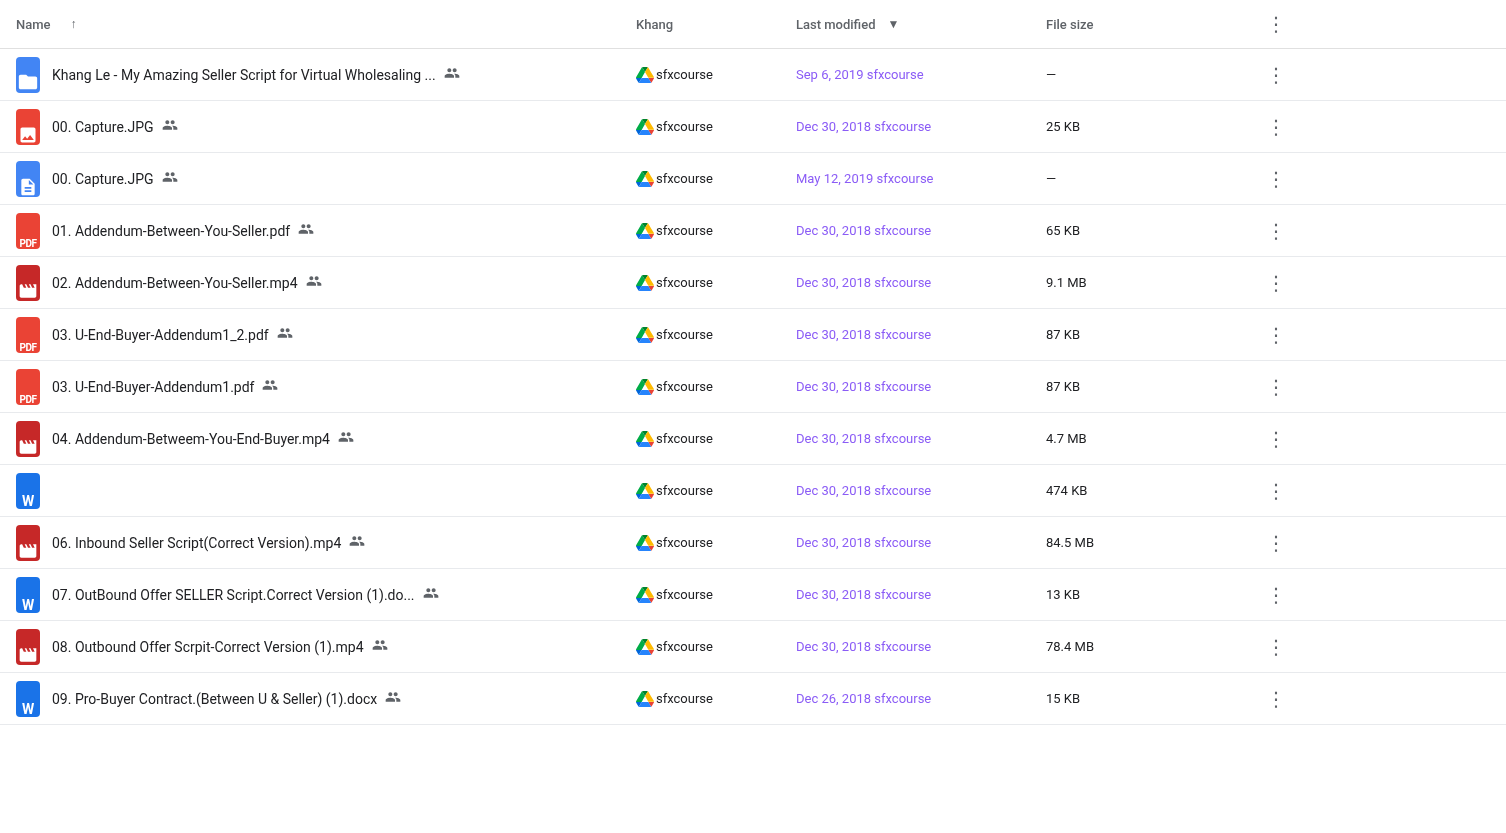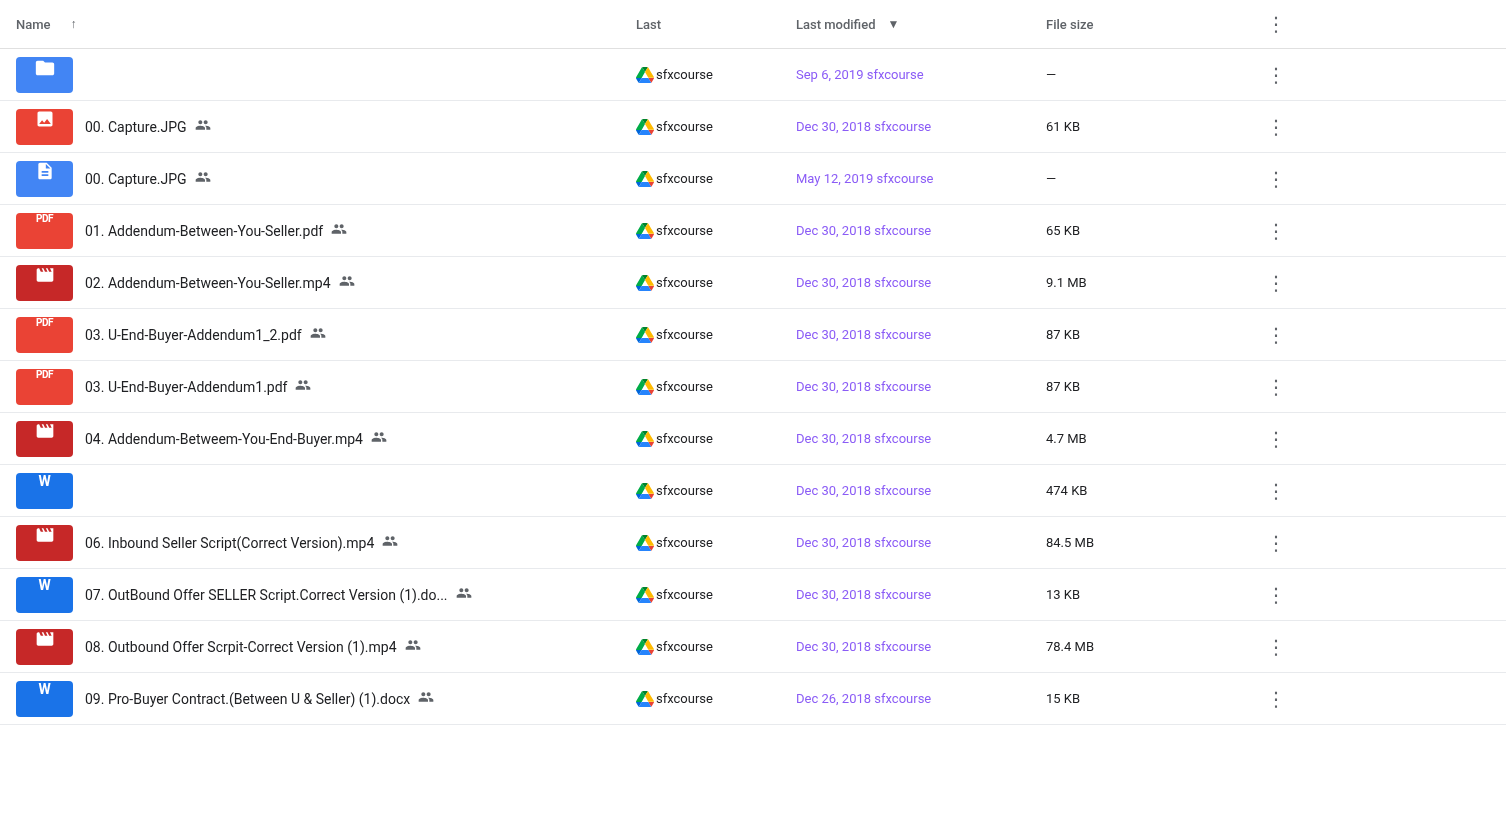--- a/index.html
+++ b/index.html
@@ -49,25 +49,25 @@
       padding: 6px 16px;
       border-bottom: 1px solid #e8eaed;
       min-height: 52px;
     }
     .name-cell {
       display: flex;
       align-items: center;
       gap: 12px;
     }
     .file-icon {
-      width: 57px;
+      width: 24px;
       height: 36px;
       border-radius: 4px;
       display: flex;
-      align-items: flex-start;
+      align-items: flex-end;
       justify-content: center;
       font-size: 11px;
       font-weight: 700;
       color: white;
       flex-shrink: 0;
     }
     .file-name {
       font-size: 14px;
       color: #202124;
       display: flex;
@@ -134,21 +134,21 @@
 <body>
 
 <div class="table-container">
 
   <div class="table-header">
     <div class="header-name">
       <span>Name</span>
       <span class="sort-arrow">↑</span>
     </div>
     <div>
-      <span>Last</span>
+      <span>Khang</span>
     </div>
     <div class="header-lastmod">
       <span>Last modified</span>
       <span class="sort-down-arrow">▼</span>
     </div>
     <div>
       <span>File size</span>
     </div>
     <div class="header-more">
       <button class="header-more-btn">⋮</button>
@@ -156,20 +156,28 @@
   </div>
 
   <div id="rows-container">
       <div class="table-row">
       <div class="name-cell">
         <div class="file-icon" style="background:#4285f4;">
           <svg xmlns="http://www.w3.org/2000/svg" viewBox="0 0 24 24" width="22" height="22" fill="white">
               <path d="M10 4H4c-1.11 0-2 .89-2 2v12c0 1.1.89 2 2 2h16c1.1 0 2-.9 2-2V8c0-1.11-.89-2-2-2h-8l-2-2z"></path>
             </svg>
         </div>
+        <span class="file-name">
+          Khang Le - My Amazing Seller Script for Virtual Wholesaling ...
+          <span class="shared-icon">
+            <svg xmlns="http://www.w3.org/2000/svg" viewBox="0 0 24 24" width="16" height="16" fill="#5f6368">
+                <path d="M16 11c1.66 0 2.99-1.34 2.99-3S17.66 5 16 5c-1.66 0-3 1.34-3 3s1.34 3 3 3zm-8 0c1.66 0 2.99-1.34 2.99-3S9.66 5 8 5C6.34 5 5 6.34 5 8s1.34 3 3 3zm0 2c-2.33 0-7 1.17-7 3.5V19h14v-2.5c0-2.33-4.67-3.5-7-3.5zm8 0c-.29 0-.62.02-.97.05 1.16.84 1.97 1.97 1.97 3.45V19h6v-2.5c0-2.33-4.67-3.5-7-3.5z"></path>
+              </svg>
+          </span>
+        </span>
       </div>
       <div class="owner-cell">
         <svg class="drive-svg" viewBox="0 0 87.3 78" xmlns="http://www.w3.org/2000/svg">
       <path d="m6.6 66.85 3.85 6.65c.8 1.4 1.95 2.5 3.3 3.3l13.75-23.8h-27.5c0 1.55.4 3.1 1.2 4.5z" fill="#0066da"></path>
       <path d="m43.65 25-13.75-23.8c-1.35.8-2.5 1.9-3.3 3.3l-25.4 44a9.06 9.06 0 0 0 -1.2 4.5h27.5z" fill="#00ac47"></path>
       <path d="m73.55 76.8c1.35-.8 2.5-1.9 3.3-3.3l1.6-2.75 7.65-13.25c.8-1.4 1.2-2.95 1.2-4.5h-27.502l5.852 11.5z" fill="#ea4335"></path>
       <path d="m43.65 25 13.75-23.8c-1.35-.8-2.9-1.2-4.5-1.2h-18.5c-1.6 0-3.15.45-4.5 1.2z" fill="#00832d"></path>
       <path d="m59.8 53h-32.3l-13.75 23.8c1.35.8 2.9 1.2 4.5 1.2h50.8c1.6 0 3.15-.45 4.5-1.2z" fill="#2684fc"></path>
       <path d="m73.4 26.5-12.7-22c-.8-1.4-1.95-2.5-3.3-3.3l-13.75 23.8 16.15 27h27.45c0-1.55-.4-3.1-1.2-4.5z" fill="#ffba00"></path>
     </svg>
@@ -202,21 +210,21 @@
       <path d="m6.6 66.85 3.85 6.65c.8 1.4 1.95 2.5 3.3 3.3l13.75-23.8h-27.5c0 1.55.4 3.1 1.2 4.5z" fill="#0066da"></path>
       <path d="m43.65 25-13.75-23.8c-1.35.8-2.5 1.9-3.3 3.3l-25.4 44a9.06 9.06 0 0 0 -1.2 4.5h27.5z" fill="#00ac47"></path>
       <path d="m73.55 76.8c1.35-.8 2.5-1.9 3.3-3.3l1.6-2.75 7.65-13.25c.8-1.4 1.2-2.95 1.2-4.5h-27.502l5.852 11.5z" fill="#ea4335"></path>
       <path d="m43.65 25 13.75-23.8c-1.35-.8-2.9-1.2-4.5-1.2h-18.5c-1.6 0-3.15.45-4.5 1.2z" fill="#00832d"></path>
       <path d="m59.8 53h-32.3l-13.75 23.8c1.35.8 2.9 1.2 4.5 1.2h50.8c1.6 0 3.15-.45 4.5-1.2z" fill="#2684fc"></path>
       <path d="m73.4 26.5-12.7-22c-.8-1.4-1.95-2.5-3.3-3.3l-13.75 23.8 16.15 27h27.45c0-1.55-.4-3.1-1.2-4.5z" fill="#ffba00"></path>
     </svg>
         <span>sfxcourse</span>
       </div>
       <div class="date-cell">Dec 30, 2018 sfxcourse</div>
-      <div class="size-cell">61 KB</div>
+      <div class="size-cell">25 KB</div>
       <div class="more-cell">
         <button class="more-btn">⋮</button>
       </div>
     </div>
       <div class="table-row">
       <div class="name-cell">
         <div class="file-icon" style="background:#4285f4;">
           <svg xmlns="http://www.w3.org/2000/svg" viewBox="0 0 24 24" width="20" height="20" fill="white">
               <path d="M14 2H6c-1.1 0-1.99.9-1.99 2L4 20c0 1.1.89 2 1.99 2H18c1.1 0 2-.9 2-2V8l-6-6zM16 18H8v-2h8v2zm0-4H8v-2h8v2zm-3-5V3.5L18.5 9H13z"></path>
             </svg>

